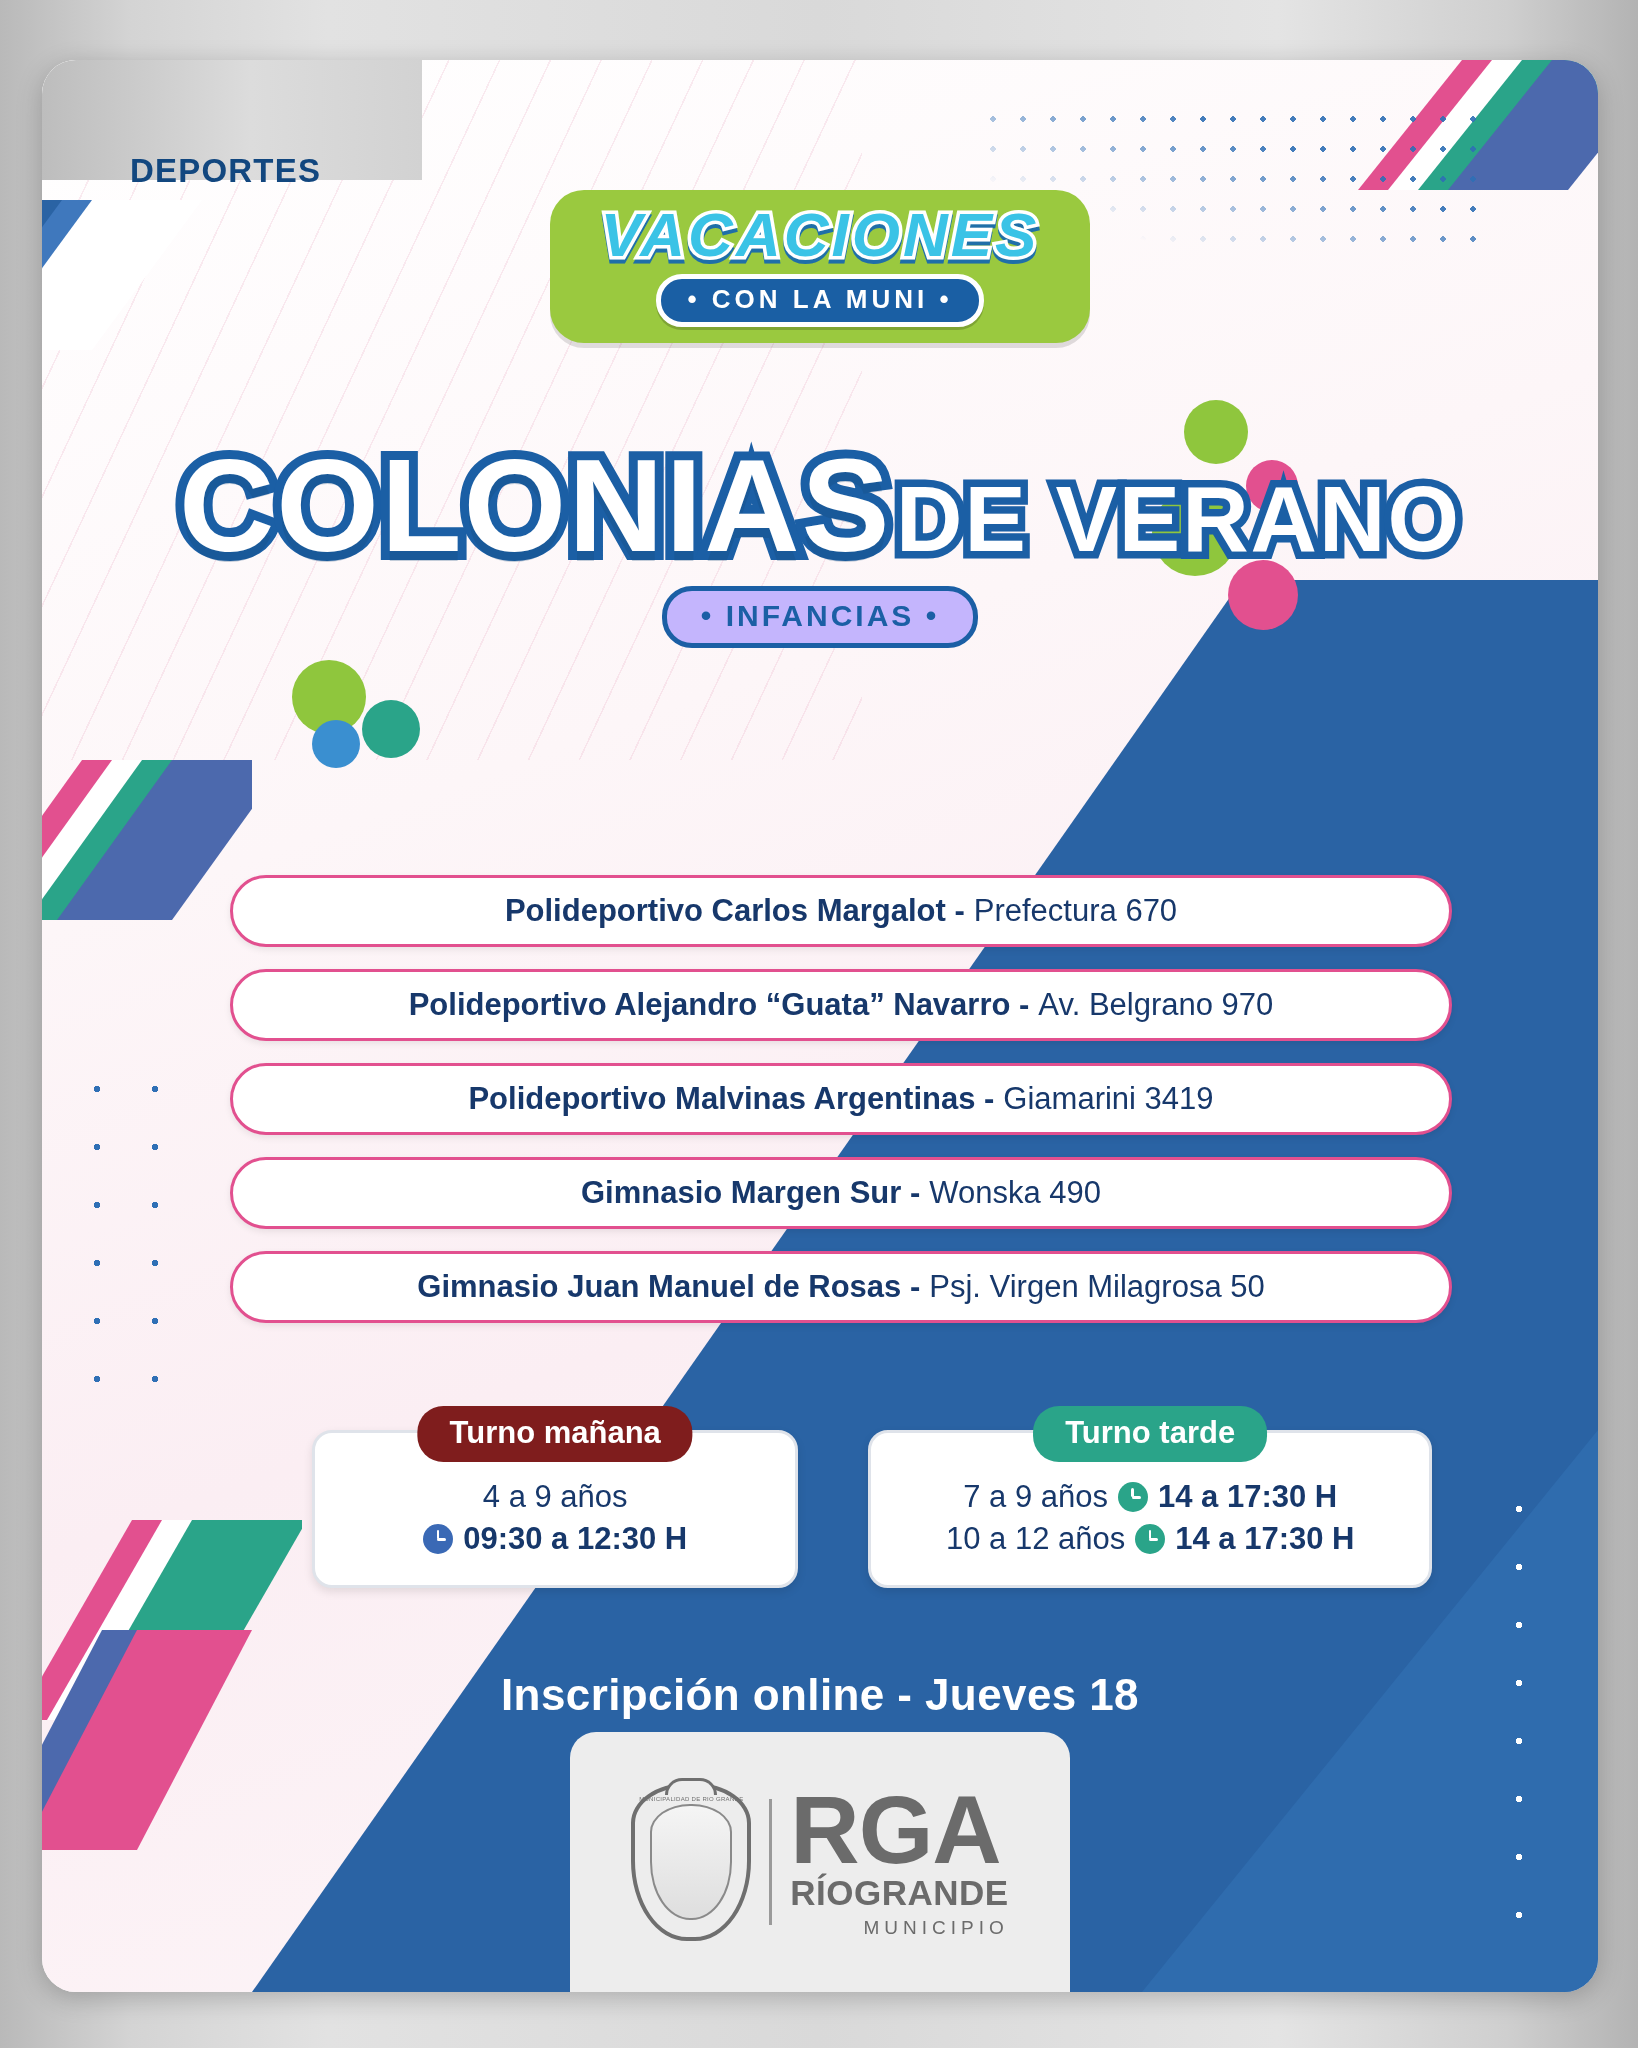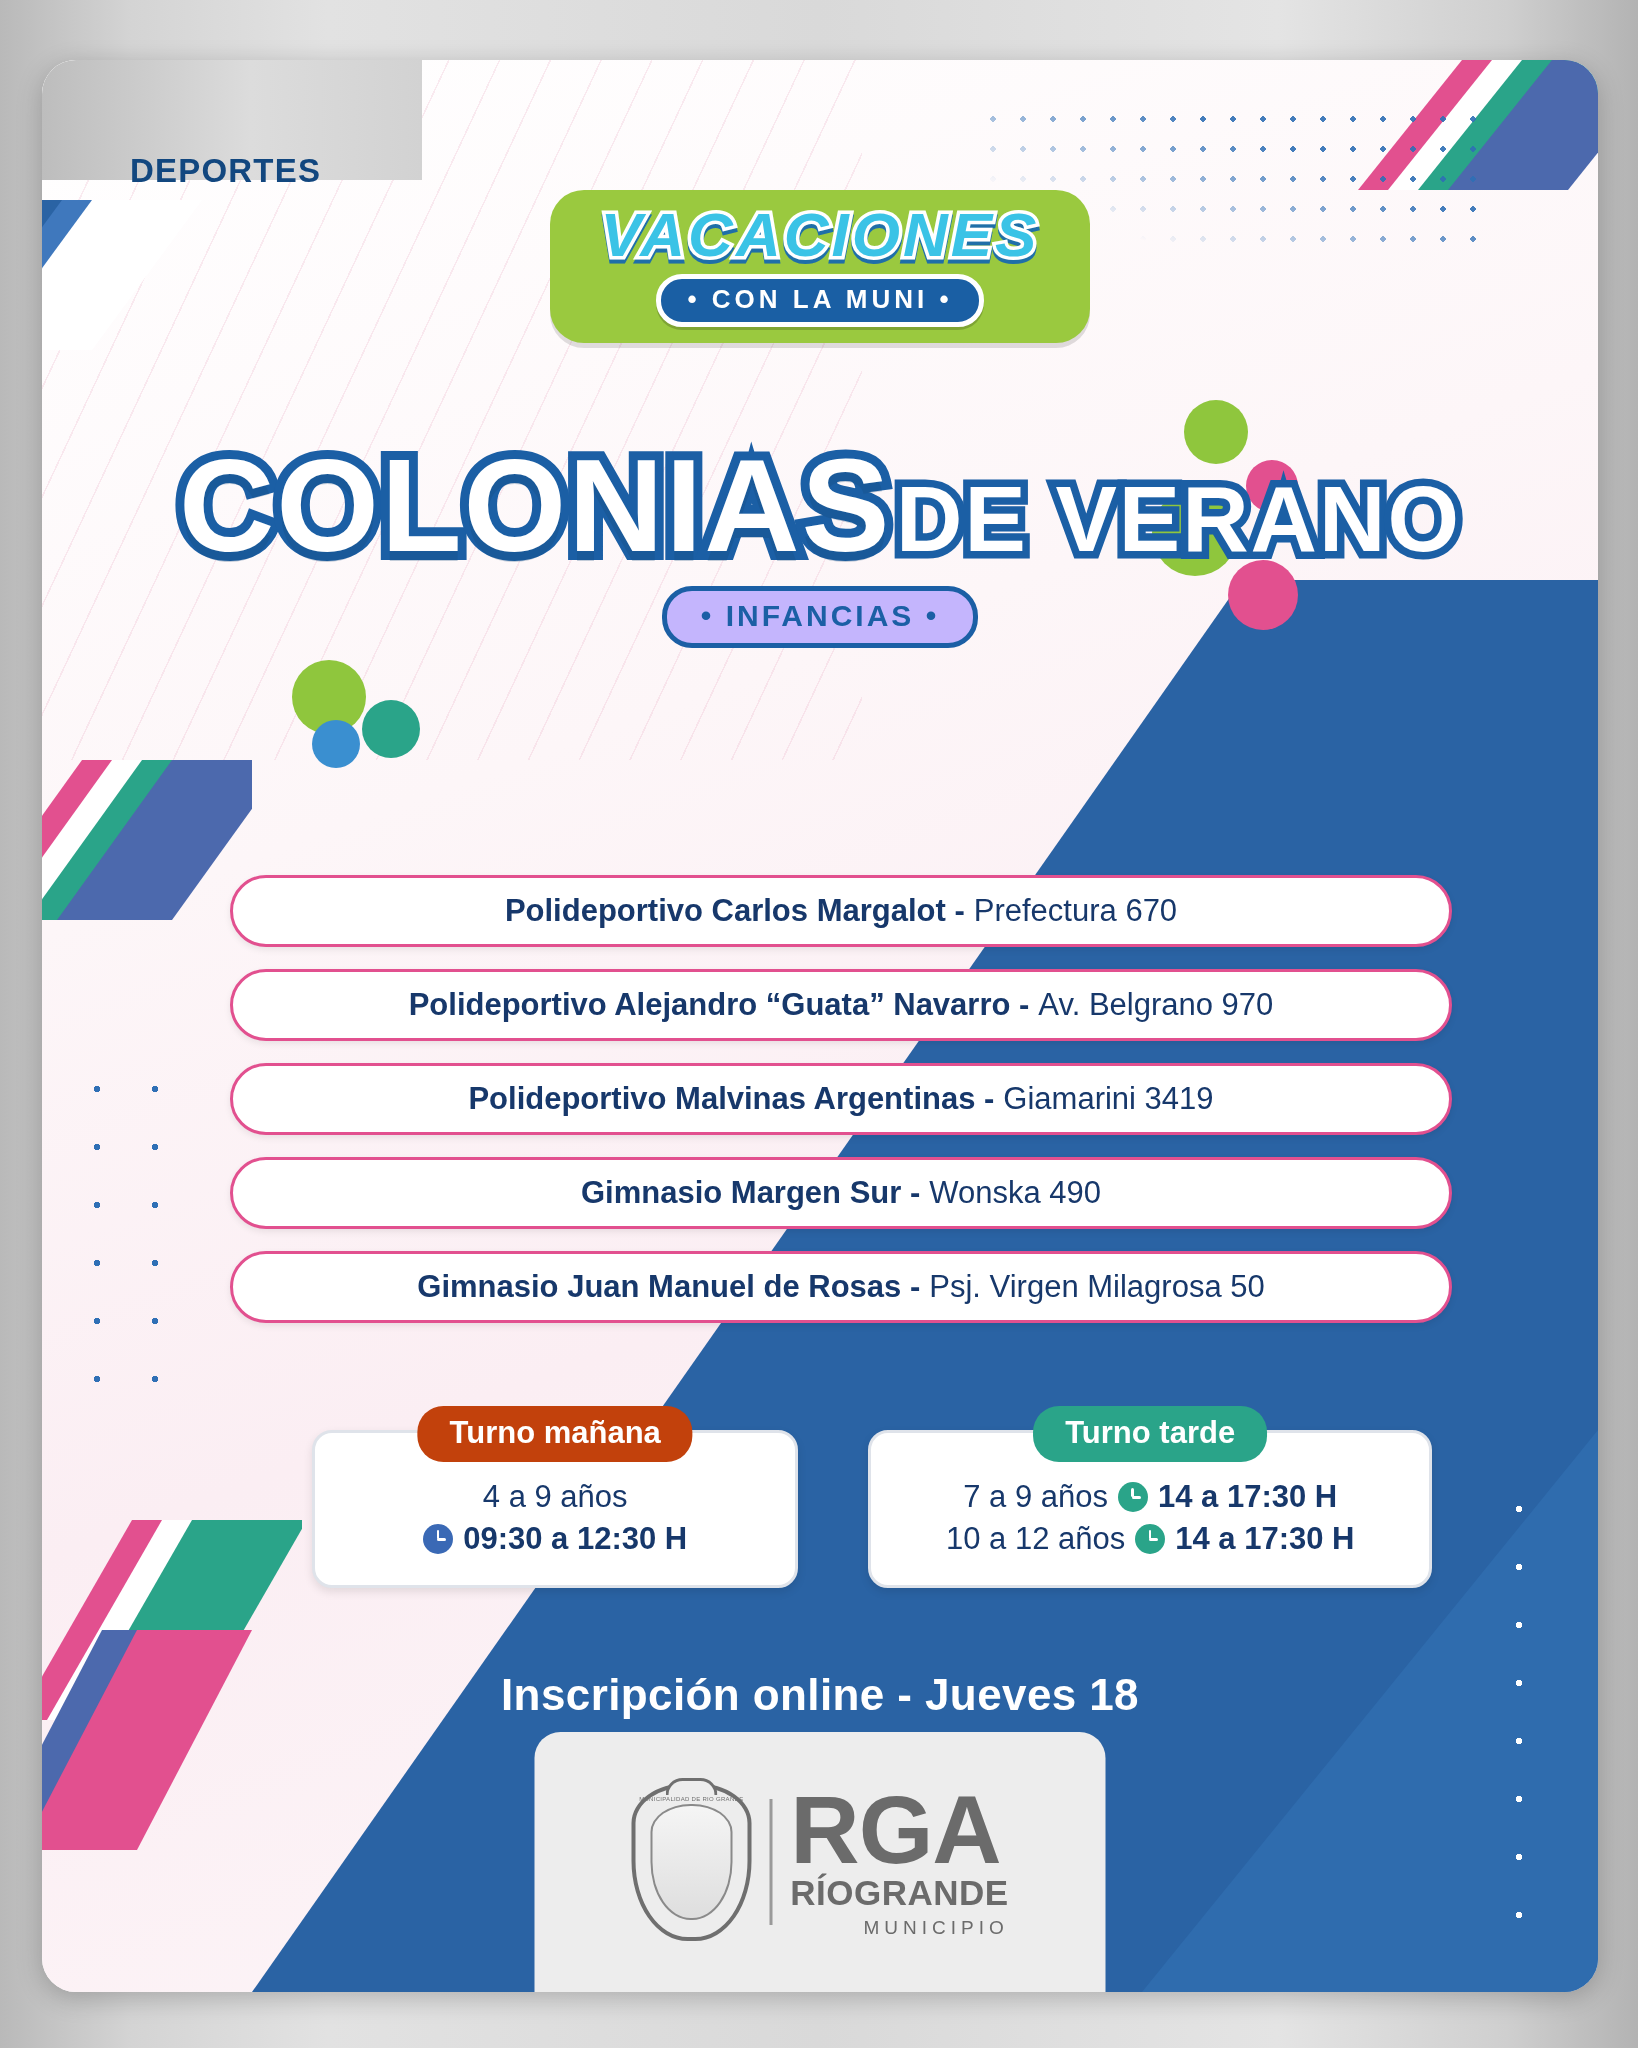--- a/index.html
+++ b/index.html
@@ -248,21 +248,21 @@
     top: -27px;
     left: 50%;
     transform: translateX(-50%);
     color: #ffffff;
     font-size: 31px;
     font-weight: bold;
     border-radius: 26px;
     padding: 9px 32px 11px;
     white-space: nowrap;
   }
-  .shift-title.morning { background: #c2410c; }
+  .shift-title.morning { background: #7f1d1d; }
   .shift-title.afternoon { background: #2aa489; }
   .shift-line {
     font-size: 31px;
     color: #17386b;
     white-space: nowrap;
     margin: 6px 0;
     display: flex;
     align-items: center;
     justify-content: center;
     gap: 10px;
@@ -298,21 +298,21 @@
     font-weight: bold;
     letter-spacing: .4px;
   }
 
   
   #footer-logo {
     position: absolute;
     left: 50%;
     transform: translateX(-50%);
     bottom: 0;
-    width: 571px;
+    width: 500px;
     height: 260px;
     background: #ededed;
     border-top-left-radius: 26px;
     border-top-right-radius: 26px;
     display: flex;
     align-items: center;
     justify-content: center;
     gap: 18px;
   }
   #shield {

